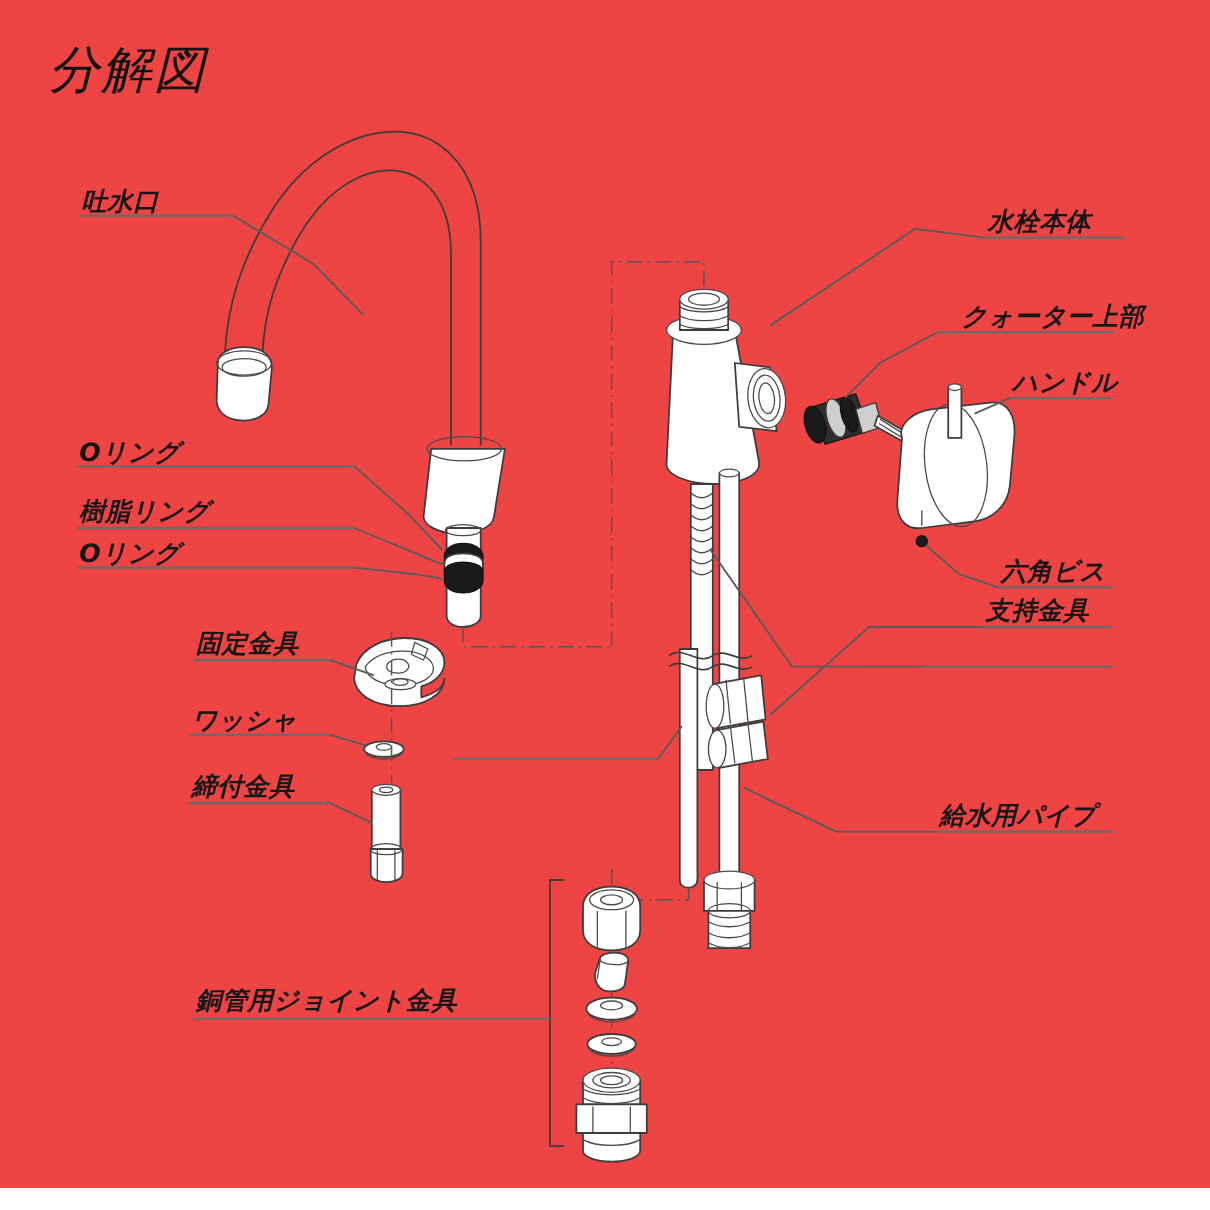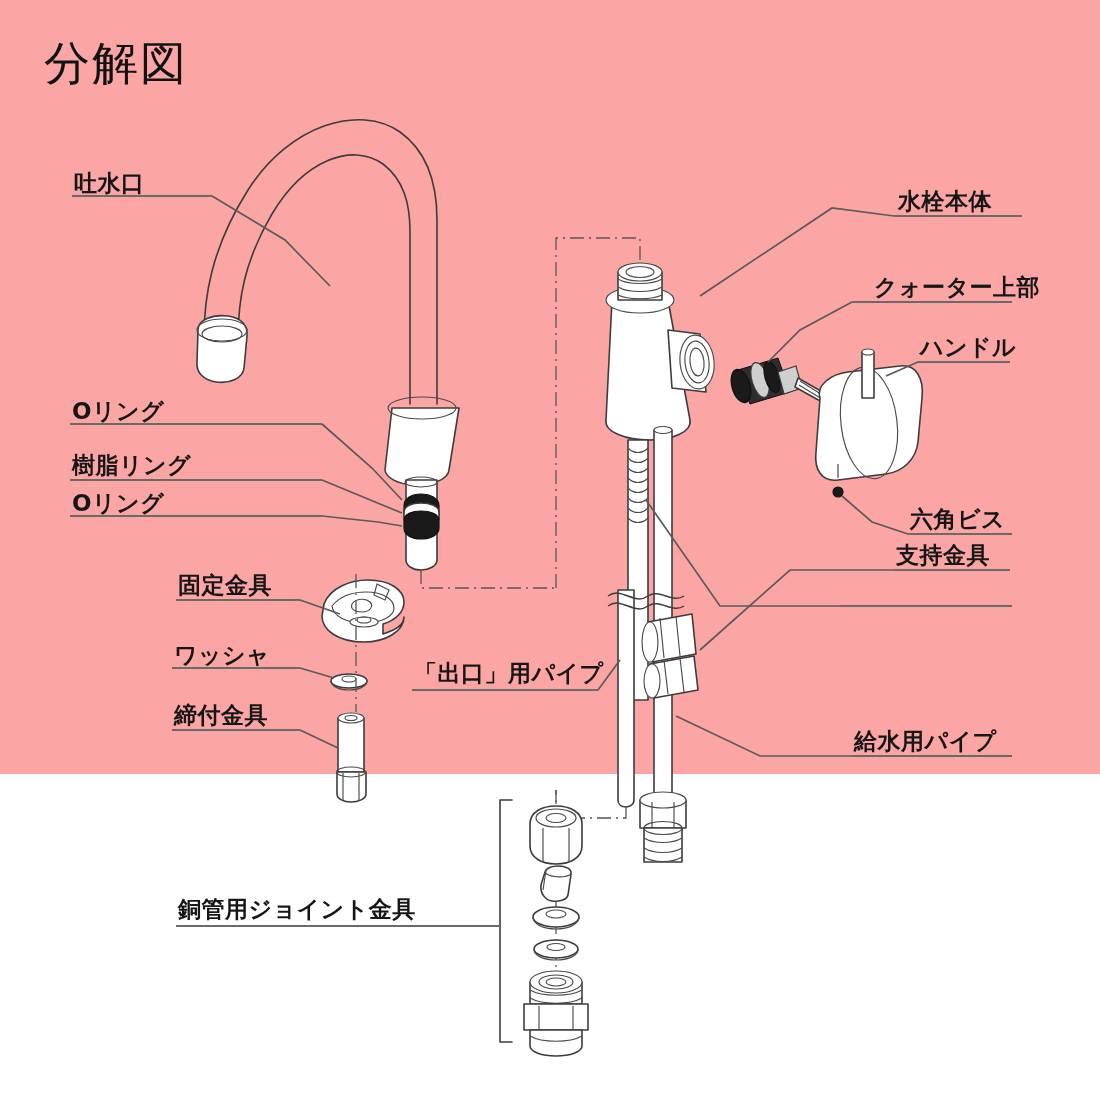--- a/index.html
+++ b/index.html
@@ -1,18 +1,18 @@
 <!DOCTYPE html>
 <html><head>
 <meta charset="utf-8">
 <style>
   html,body{margin:0;padding:0;background:#ffffff;}
   body{width:1100px;height:1100px;overflow:hidden;
        font-family:"Liberation Sans","DejaVu Sans",sans-serif;}
-  #stage{position:relative;width:1100px;height:774px;background:#fca5a5;}
+  #stage{position:relative;width:1100px;height:1080px;background:#ef4444;font-style:italic;}
   svg.layer{position:absolute;left:0;top:0;width:1100px;height:1100px;}
   .lbl{position:absolute;white-space:nowrap;color:#161616;
        font-family:"DejaVu Sans","Liberation Sans",sans-serif;
        font-weight:700;font-size:23px;letter-spacing:0.5px;}
   .title{position:absolute;left:44px;top:33px;font-size:46px;font-weight:400;
          color:#111;font-family:"DejaVu Serif","Liberation Serif",serif;
          letter-spacing:2px;}
 </style>
 </head>
 <body>
@@ -287,21 +287,20 @@
     </g>
   </svg>
 
   <div class="lbl" style="left:74px;  top:168px;">吐水口</div>
   <div class="lbl" style="left:72px;  top:396px;">Oリング</div>
   <div class="lbl" style="left:72px;  top:450px;">樹脂リング</div>
   <div class="lbl" style="left:72px;  top:488px;">Oリング</div>
   <div class="lbl" style="left:178px; top:570px;">固定金具</div>
   <div class="lbl" style="left:174px; top:640px;">ワッシャ</div>
   <div class="lbl" style="left:174px; top:700px;">締付金具</div>
-  <div class="lbl" style="left:414px; top:658px;">「出口」用パイプ</div>
   <div class="lbl" style="left:178px; top:894px;">銅管用ジョイント金具</div>
 
   <div class="lbl" style="left:898px; top:186px;">水栓本体</div>
   <div class="lbl" style="left:852px; top:272px;margin-left:22px;">クォーター上部</div>
   <div class="lbl" style="left:920px; top:332px;text-align:center;">ハンドル</div>
   <div class="lbl" style="left:910px; top:504px;">六角ビス</div>
   <div class="lbl" style="left:896px; top:540px;">支持金具</div>
   <div class="lbl" style="left:854px; top:726px;">給水用パイプ</div>
 
 </div>

